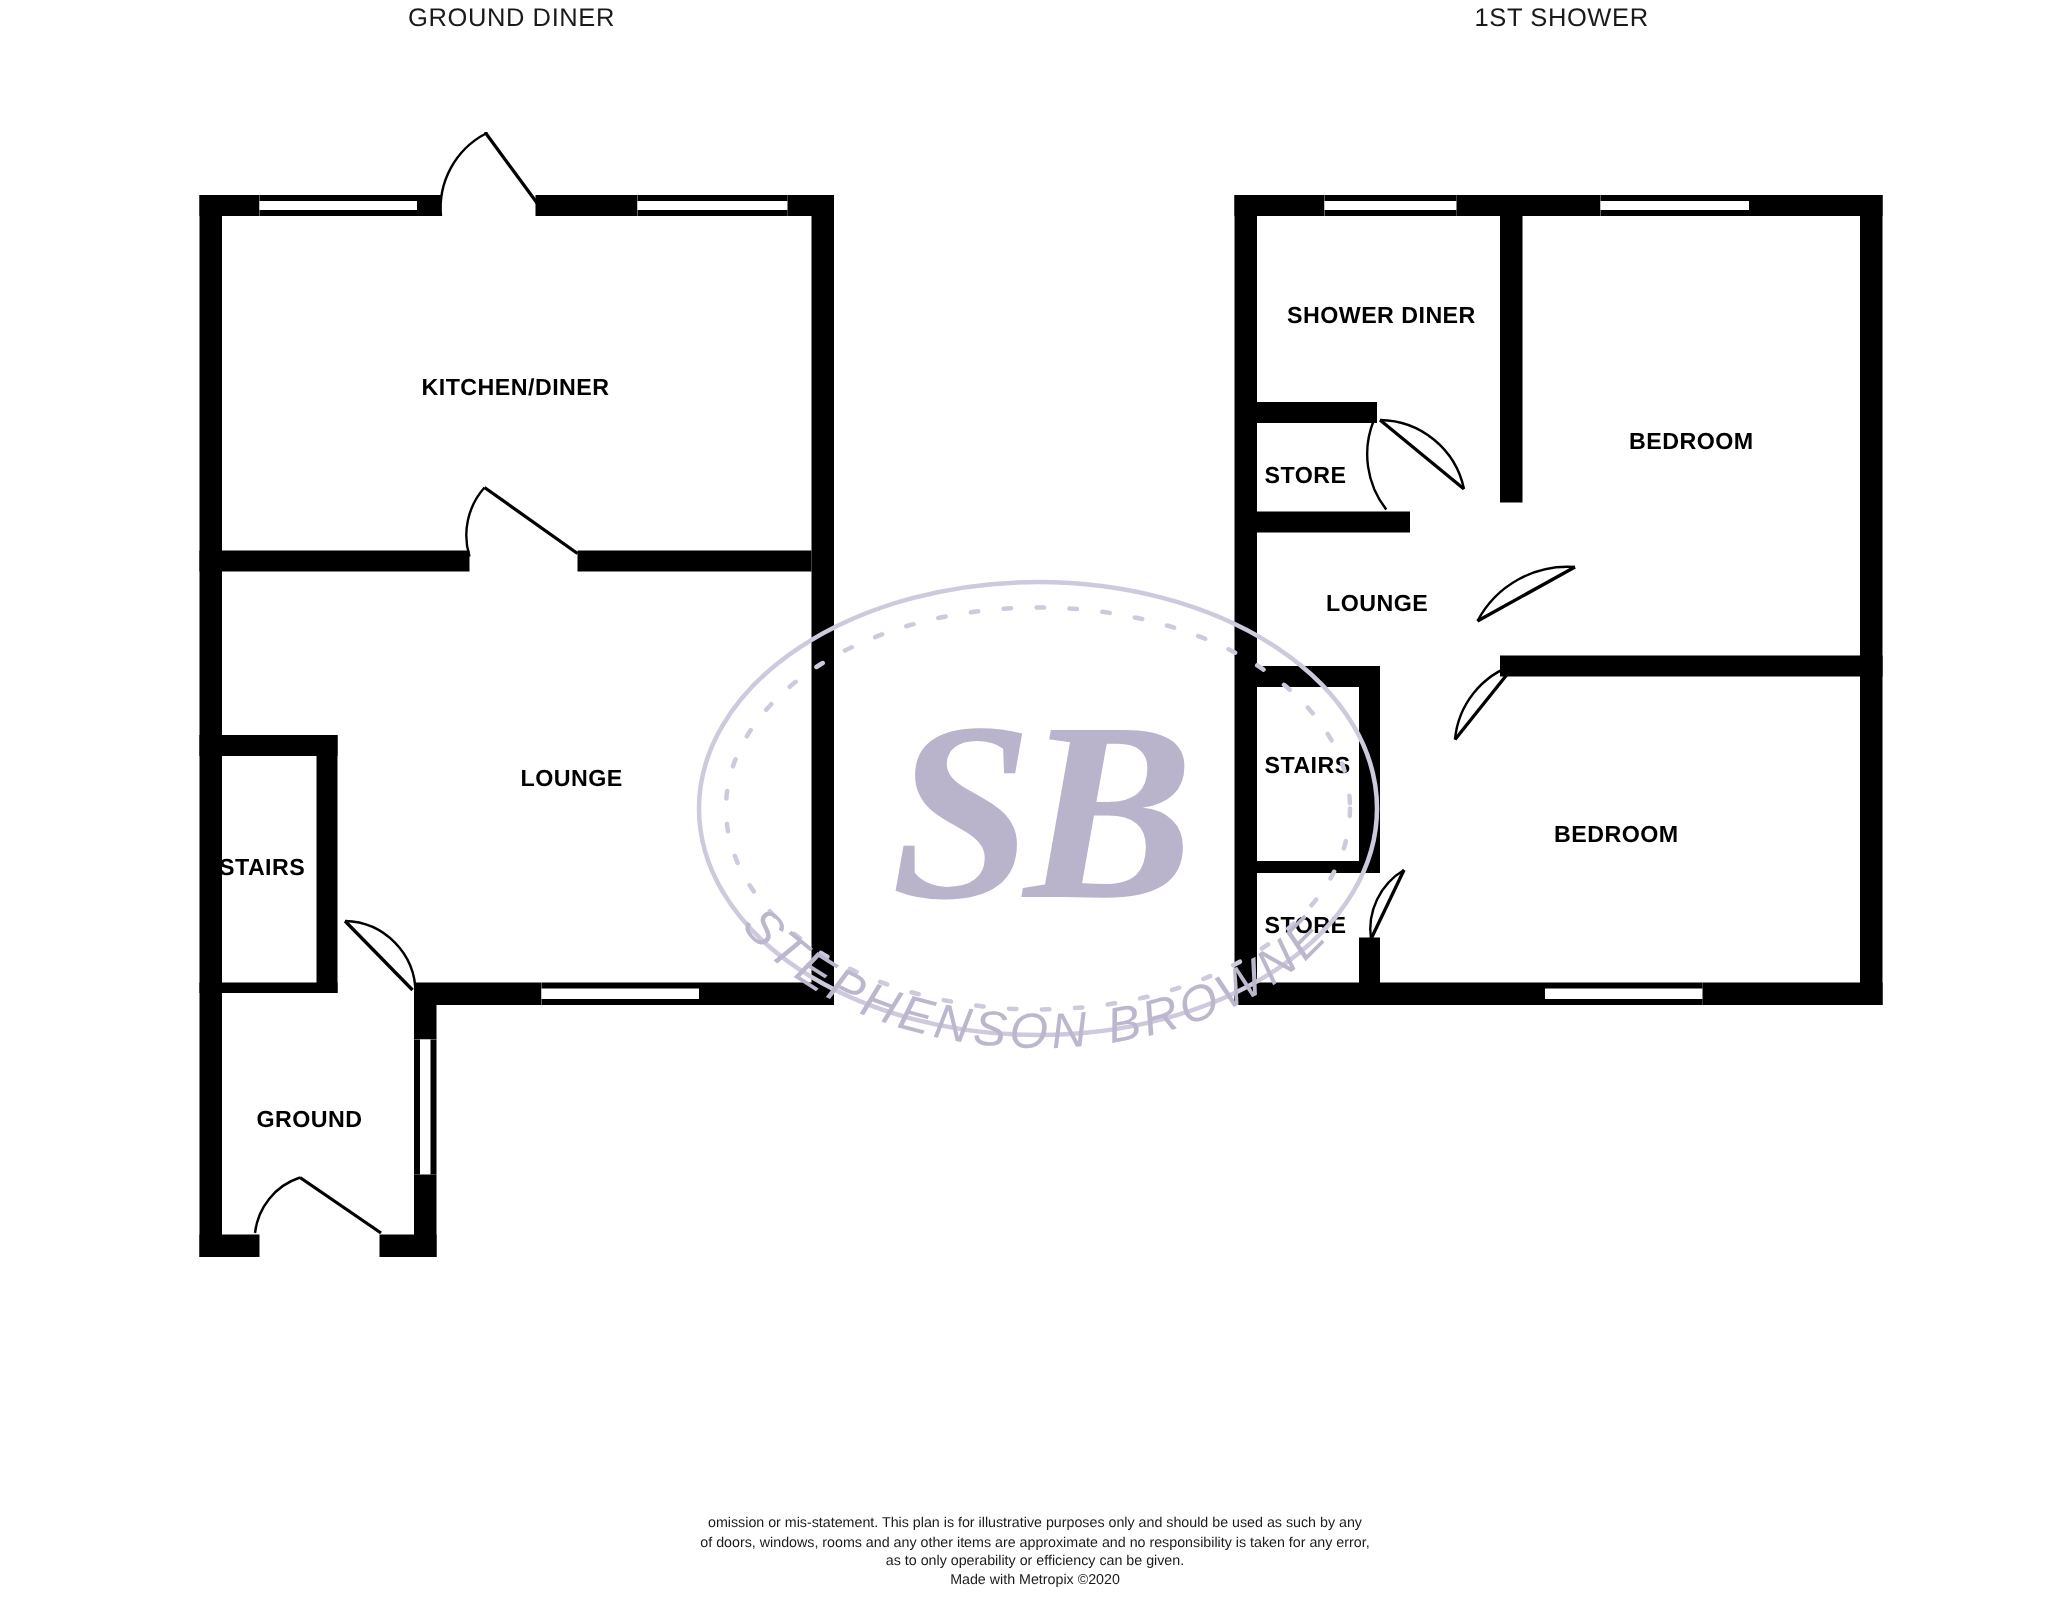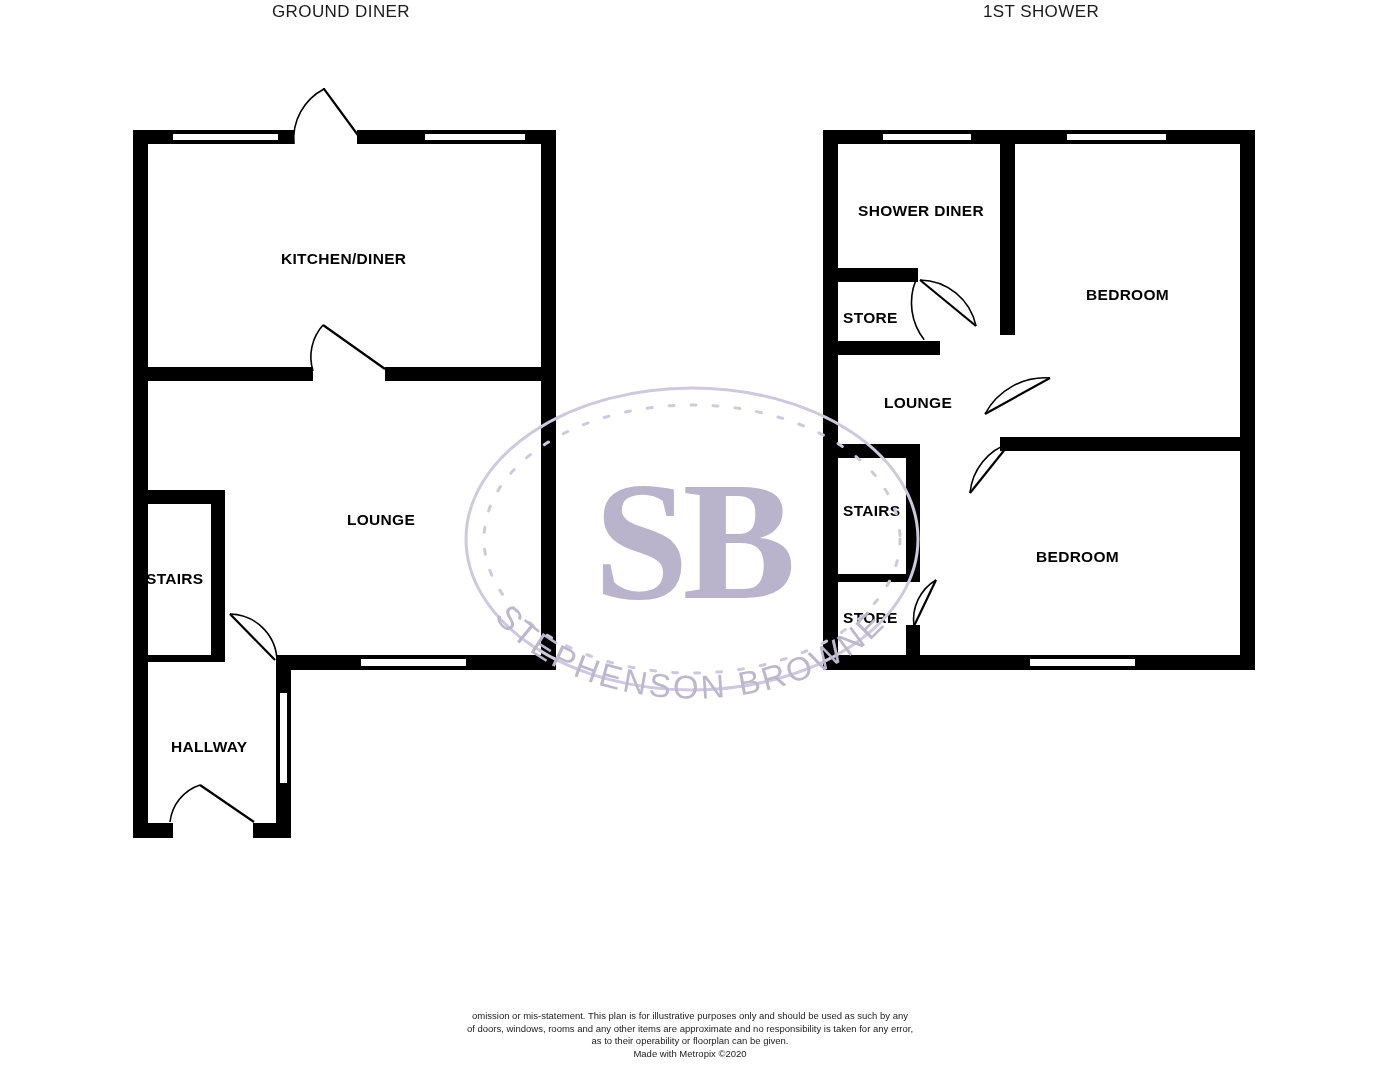--- a/index.html
+++ b/index.html
@@ -62,20 +62,21 @@
   .door-arc svg { display: block; overflow: visible; }
 
   
   #watermark {
     position: absolute;
     left: 424px;
     top: 376px;
     width: 536px;
     height: 330px;
     pointer-events: none;
+    font-style: italic;
   }
   #watermark svg { display: block; }
 
   #disclaimer {
     position: absolute;
     left: 0;
     top: 1010px;
     width: 1380px;
     text-align: center;
     font-size: 9.5px;
@@ -147,21 +148,21 @@
     <div class="door-arc" style="left:170px; top:782px; width:86px; height:44px;">
       <svg width="86" height="44" viewBox="0 0 86 44">
         <path d="M 84 40 L 30 3" stroke="#000" stroke-width="2.2" fill="none"></path>
         <path d="M 0 40 A 44 44 0 0 1 30 3" stroke="#000" stroke-width="1.6" fill="none"></path>
       </svg>
     </div>
 
     <div class="room-label" style="left:281px; top:250px;">KITCHEN/DINER</div>
     <div class="room-label" style="left:347px; top:511px;">LOUNGE</div>
     <div class="room-label" style="left:146px; top:570px;">STAIRS</div>
-    <div class="room-label" style="left:171px; top:738px;">HALLWAY</div>
+    <div class="room-label" style="left:171px; top:738px;">GROUND</div>
   </div>
 
   <div>
 
     <div class="wall" style="left:823px; top:130px; width:15px; height:540px;"></div>
 
     <div class="wall" style="left:823px; top:130px; width:60px; height:14px;"></div>
     <div class="window" style="left:883px; top:130px; width:88px; height:14px;"></div>
     <div class="wall" style="left:971px; top:130px; width:96px; height:14px;"></div>
     <div class="window" style="left:1067px; top:130px; width:99px; height:14px;"></div>
@@ -235,17 +236,17 @@
       <text font-family="'Liberation Serif', serif" font-size="170" font-weight="bold" fill="#b9b3cb" x="268" y="222" text-anchor="middle" letter-spacing="-6">SB</text>
       <text font-family="'Liberation Sans', sans-serif" font-size="33" fill="#bdb7ce" letter-spacing="3">
         <textPath href="#wm-arc" startOffset="50%" text-anchor="middle">STEPHENSON BROWNE</textPath>
       </text>
     </svg>
   </div>
 
   <div id="disclaimer">
     <div>omission or mis-statement. This plan is for illustrative purposes only and should be used as such by any</div>
     <div>of doors, windows, rooms and any other items are approximate and no responsibility is taken for any error,</div>
-    <div>as to their operability or floorplan can be given.</div>
+    <div>as to only operability or efficiency can be given.</div>
     <div>Made with Metropix ©2020</div>
   </div>
 
 </div>
 
 </body></html>

